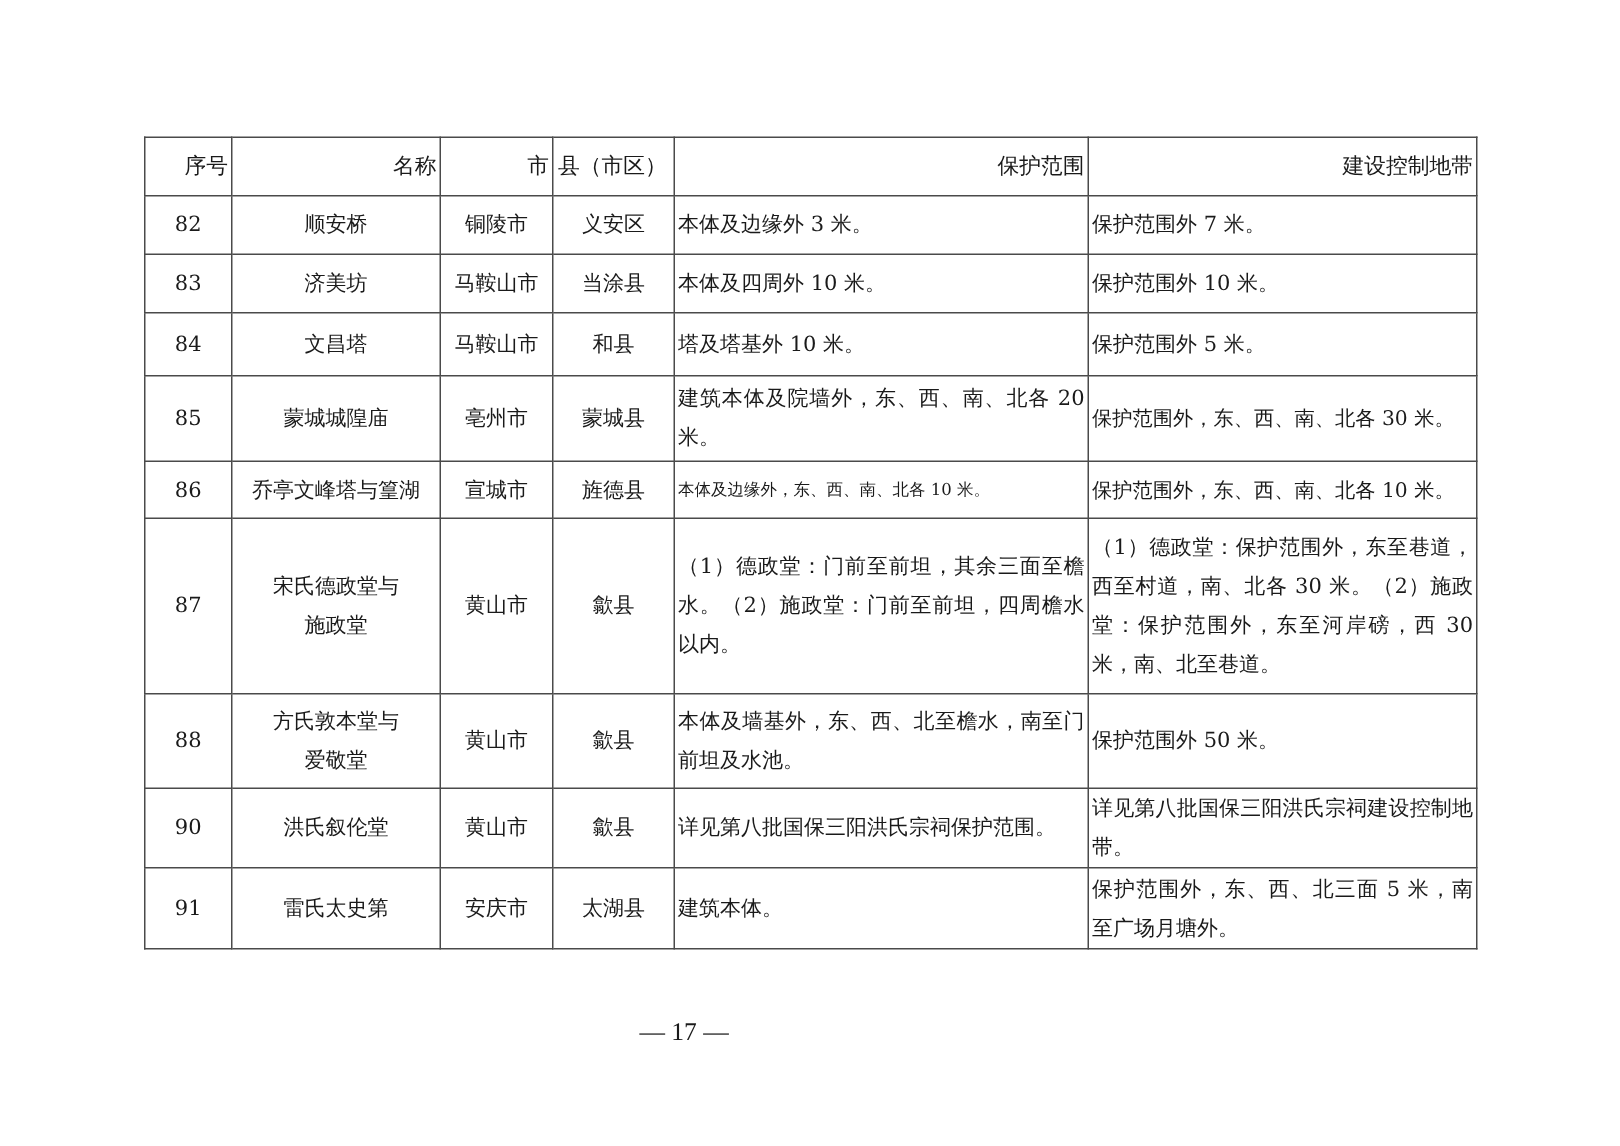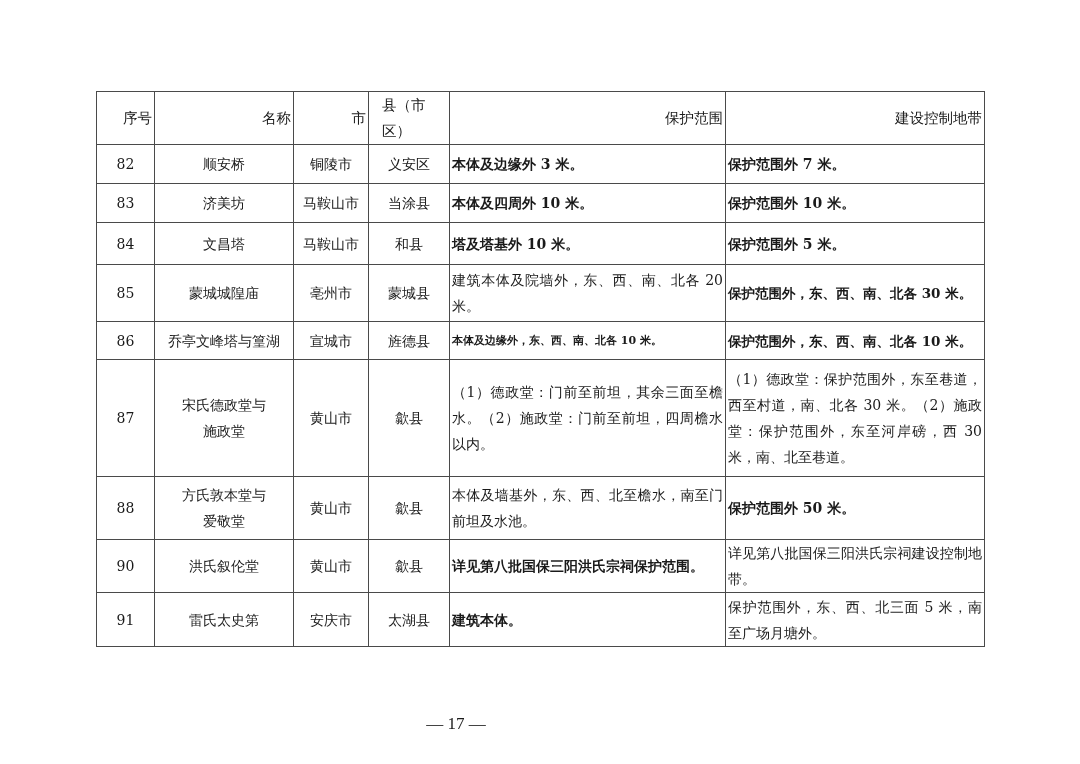--- a/index.html
+++ b/index.html
@@ -6,45 +6,45 @@
   body { width: 1080px; height: 764px; position: relative; overflow: hidden;
          font-family: "DejaVu Serif", "Liberation Serif", serif; color: #1a1a1a; }
   .page { position: absolute; left: 0; top: 0; width: 1080px; height: 764px; background: #fff; }
   table.heritage { position: absolute; left: 96px; top: 91px; border-collapse: collapse;
                    table-layout: fixed; width: 888px; }
   table.heritage th, table.heritage td { border: 1px solid #4a4a4a; padding: 0 2px;
                    font-size: 14px; line-height: 26px; vertical-align: middle; }
   table.heritage th { font-family: "DejaVu Sans", "Liberation Sans", sans-serif; font-weight: normal;
                    font-size: 14.5px; text-align: right; height: 38px; }
   td.c { text-align: center; }
-  td.l { text-align: center; text-align-last: left; font-weight: bold; }
+  td.l { text-align: center; text-align-last: left; }
   td.j { text-align: justify; }
   .footer { position: absolute; left: 0; width: 912px; top: 678px; text-align: center;
-            font-size: 17px; font-family: "Liberation Serif", serif; margin-top: 36px; }
+            font-size: 17px; font-family: "Liberation Serif", serif; }
   .name2 { line-height: 26px; }
 </style>
 </head>
 <body>
 
 <div class="page">
   <table class="heritage">
     <colgroup>
       <col style="width:58px">
       <col style="width:139px">
       <col style="width:75px">
       <col style="width:81px">
       <col style="width:276px">
       <col style="width:259px">
     </colgroup>
     <thead>
       <tr>
         <th>序号</th>
         <th>名称</th>
         <th>市</th>
-        <th style="text-align:left;padding-left:13px">县（市区）</th>
+        <th style="text-align:left;padding-left:3px">县（市区）</th>
         <th>保护范围</th>
         <th>建设控制地带</th>
       </tr>
     </thead>
     <tbody>
       <tr style="height:39px">
         <td class="c">82</td>
         <td class="c">顺安桥</td>
         <td class="c">铜陵市</td>
         <td class="c">义安区</td>

